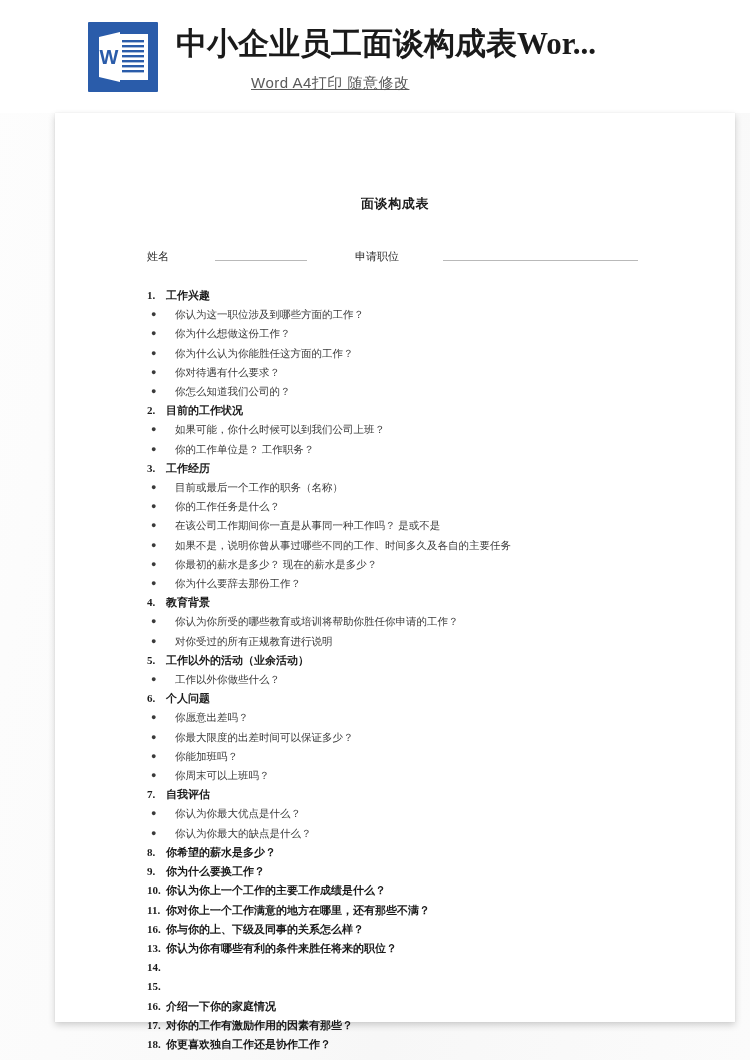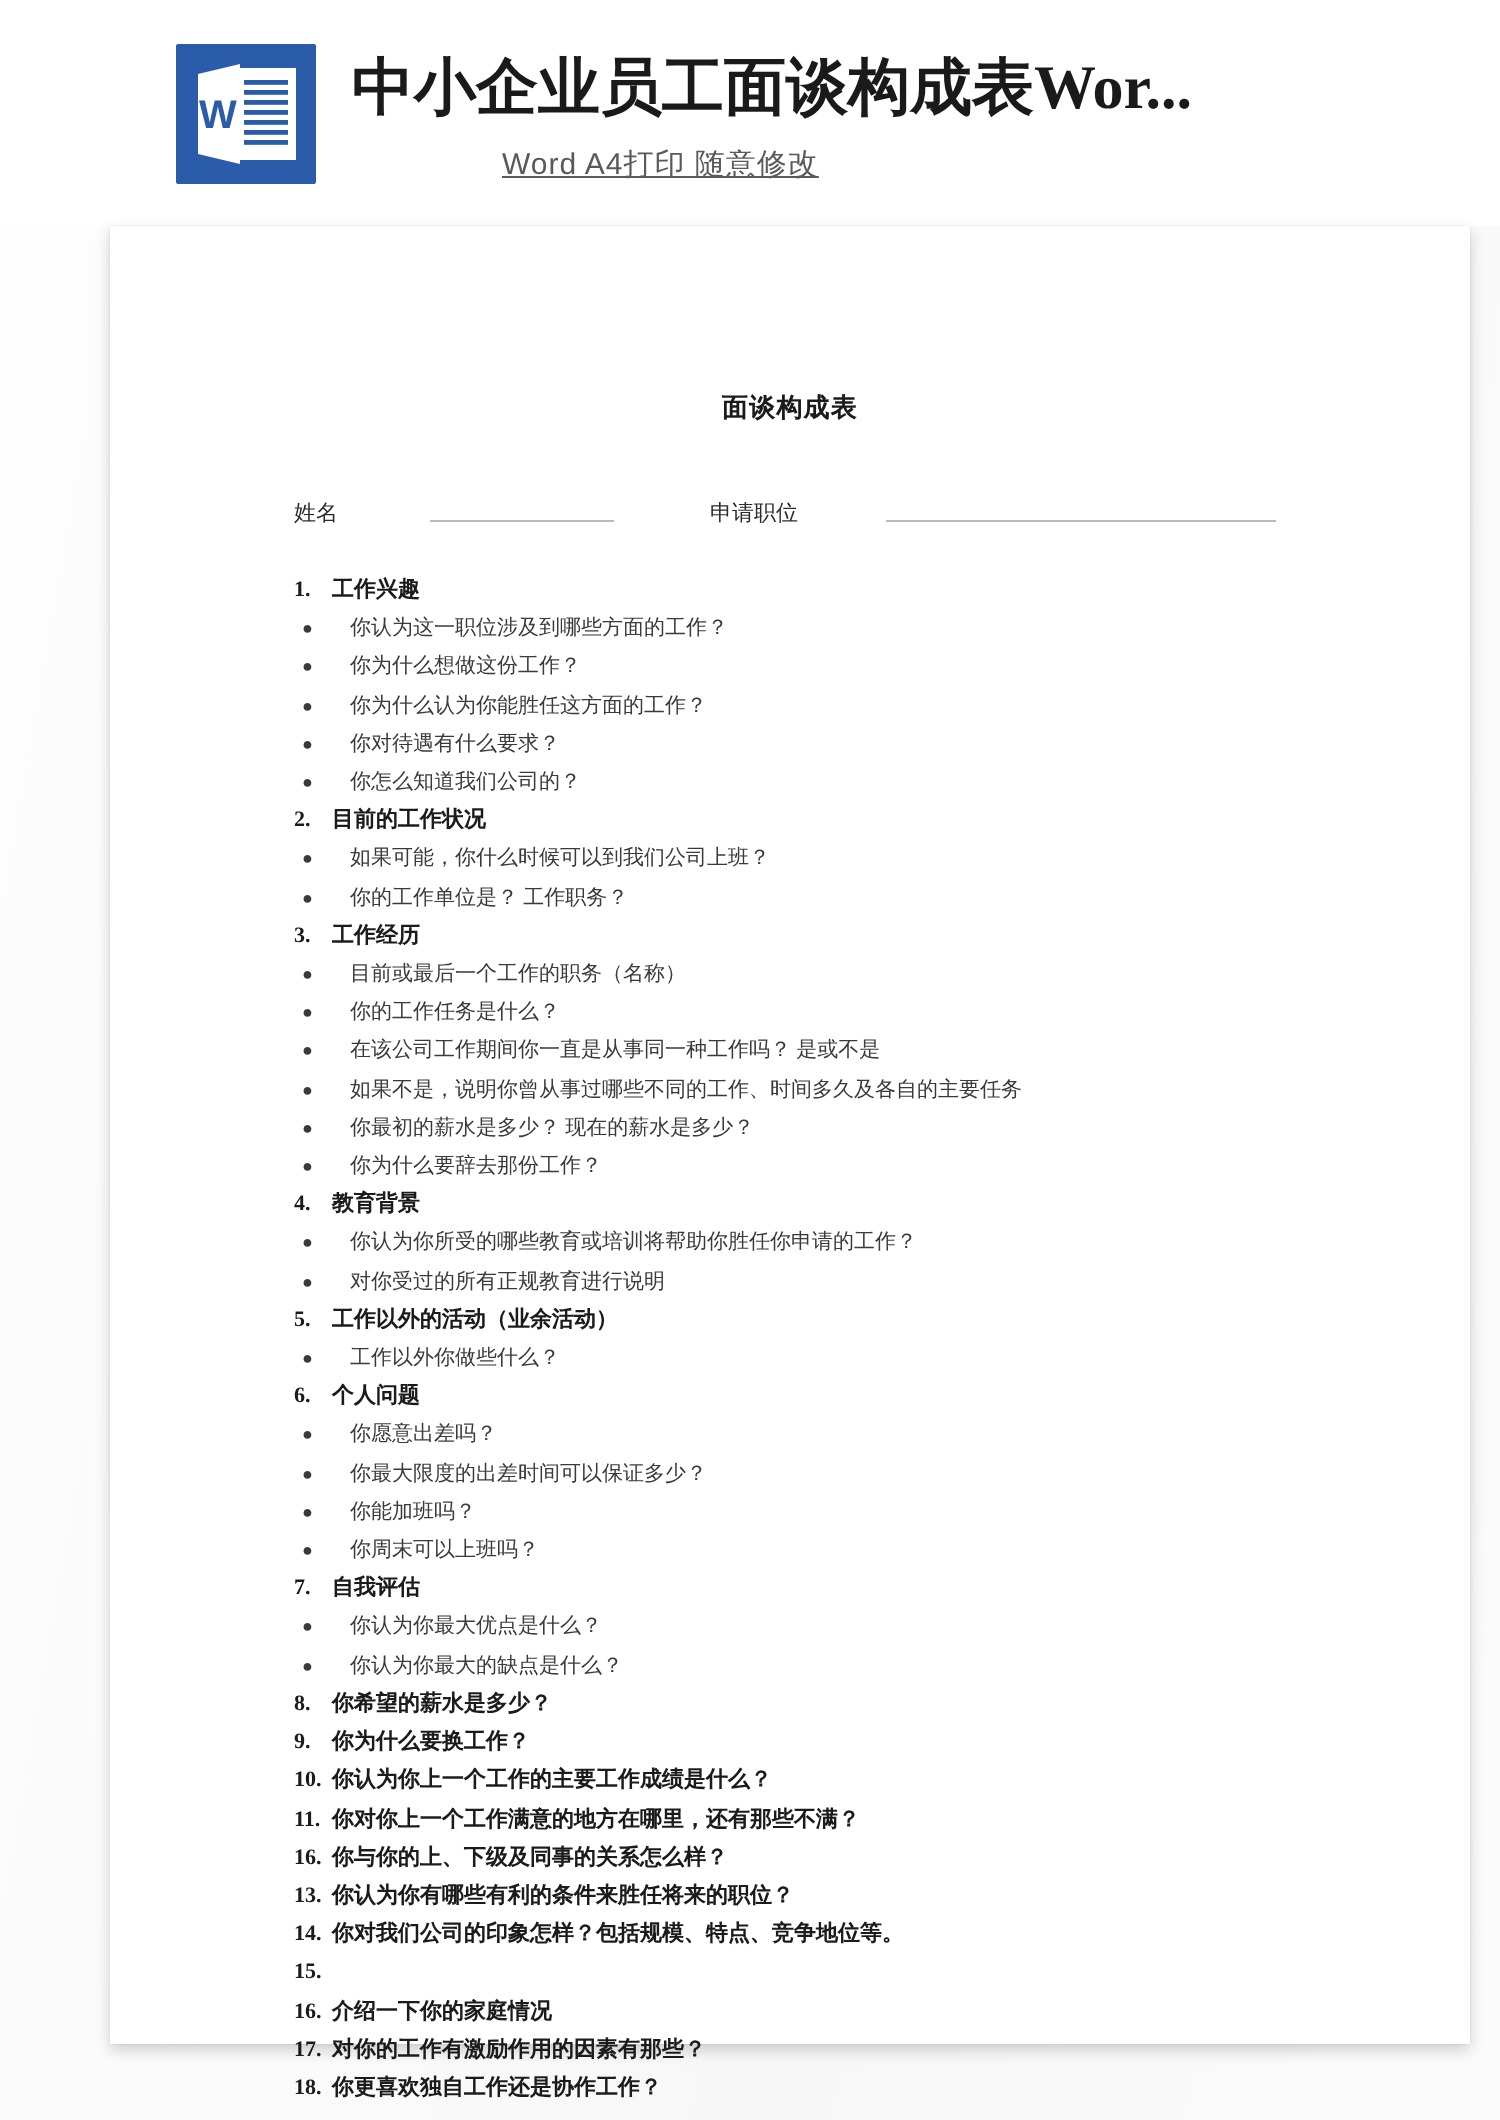--- a/index.html
+++ b/index.html
@@ -275,21 +275,20 @@
         <div class="sec-head">
           <span class="sec-num">16.</span>
           <span>你与你的上、下级及同事的关系怎么样？</span>
         </div>
         <div class="sec-head">
           <span class="sec-num">13.</span>
           <span>你认为你有哪些有利的条件来胜任将来的职位？</span>
         </div>
         <div class="sec-head">
           <span class="sec-num">14.</span>
-          <span>你对我们公司的印象怎样？包括规模、特点、竞争地位等。</span>
         </div>
         <div class="sec-head">
           <span class="sec-num">15.</span>
         </div>
         <div class="sec-head">
           <span class="sec-num">16.</span>
           <span>介绍一下你的家庭情况</span>
         </div>
         <div class="sec-head">
           <span class="sec-num">17.</span>

